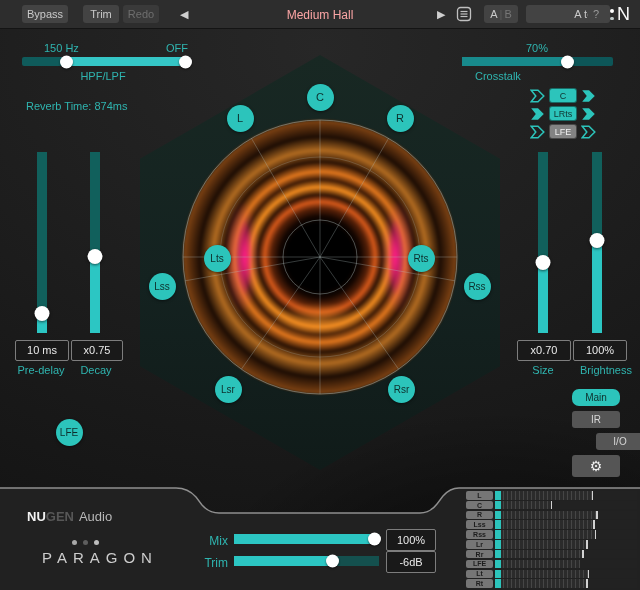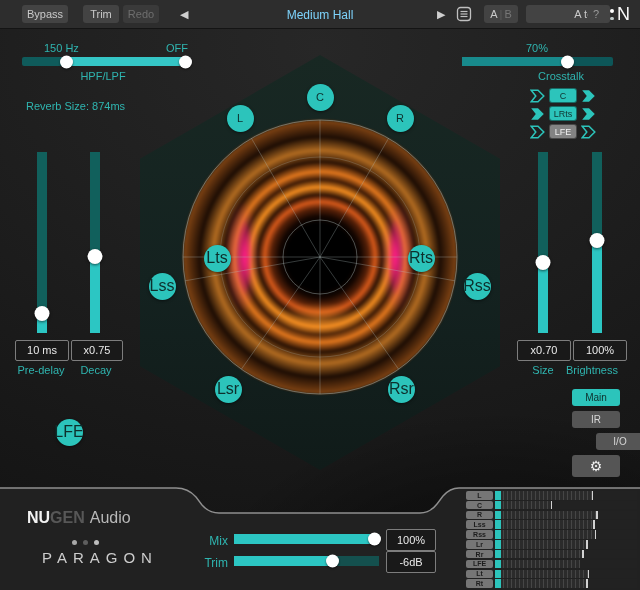--- a/index.html
+++ b/index.html
@@ -12,21 +12,21 @@
   }
   .abs{position:absolute;}
   
   #topbar{left:0;top:0;width:640px;height:28px;background:#2d2d2d;border-bottom:1px solid #141414;}
   .tb-btn{position:absolute;top:5px;height:18px;background:#434343;border-radius:3px;
     color:#c9c9c9;font-size:11px;line-height:18px;text-align:center;cursor:default;}
   #btn-bypass{left:22px;width:46px;}
   #btn-undo{left:83px;width:36px;}
   #btn-redo{left:123px;width:36px;color:#6e6e6e;background:#3a3a3a;}
   #nav-back{left:180px;top:8px;color:#cfcfcf;font-size:11px;}
-  #preset-name{left:250px;top:8px;width:140px;text-align:center;color:#7dd3fc;font-size:12px;}
+  #preset-name{left:250px;top:8px;width:140px;text-align:center;color:#fca5a5;font-size:12px;}
   #nav-fwd{left:437px;top:8px;color:#cfcfcf;font-size:11px;}
   #list-btn{left:456px;top:6px;width:16px;height:16px;}
   #btn-ab{left:484px;width:34px;}
   #btn-ab .ab-b{color:#777;}
   #btn-ab .ab-sep{color:#5c5c5c;padding:0 2px;}
   #btn-atob{left:526px;width:42px;padding-left:42px;}
   #btn-help{left:588px;width:16px;color:#9a9a9a;}
   #brand-logo{left:610px;top:4px;display:flex;align-items:center;}
   #brand-logo .dots{display:flex;flex-direction:column;gap:4px;margin-right:3px;}
   #brand-logo .dot{width:4px;height:4px;border-radius:50%;background:#fff;}
@@ -39,21 +39,21 @@
   #lpf-value{left:160px;top:42px;width:34px;text-align:center;}
   #hpflpf-track{left:22px;top:57px;width:163px;height:9px;background:#0f5b5b;border-radius:2px;}
   #hpflpf-fill{position:absolute;top:0;bottom:0;background:#35c6c6;}
   .h-handle{position:absolute;top:50%;width:13px;height:13px;border-radius:50%;background:#fff;transform:translateY(-50%);box-shadow:0 1px 2px rgba(0,0,0,0.6);}
   #hpflpf-label{left:60px;top:70px;width:86px;text-align:center;}
   #reverb-time{left:26px;top:100px;width:160px;}
   
   #crosstalk-value{left:515px;top:42px;width:44px;text-align:center;}
   #crosstalk-track{left:462px;top:57px;width:151px;height:9px;background:#0d5658;border-radius:2px;}
   #crosstalk-fill{position:absolute;top:0;bottom:0;left:0;background:#188a8c;}
-  #crosstalk-label{left:519px;top:70px;width:84px;text-align:center;}
+  #crosstalk-label{left:475px;top:70px;width:84px;text-align:left;}
   
   #routing{left:530px;top:88px;width:80px;}
   .route-row{display:flex;align-items:center;height:15px;margin-bottom:3px;}
   .route-chip{width:28px;height:15px;border-radius:3px;font-size:9px;line-height:15px;text-align:center;margin:0 4px;}
   .route-chip.teal{background:#2cc4bb;color:#103430;border:1px solid rgba(0,0,0,0.45);box-sizing:border-box;}
   .route-chip.gray{background:#838383;color:#f0f0f0;border:1px solid rgba(0,0,0,0.45);box-sizing:border-box;}
   .chev{width:15px;height:14px;display:block;}
   
   #hexagon{left:140px;top:55px;width:360px;height:415px;
     clip-path:polygon(50% 0,100% 25%,100% 75%,50% 100%,0 75%,0 25%);
@@ -64,46 +64,46 @@
       radial-gradient(ellipse 26px 82px at 78.5% 50%, rgba(255,60,150,0.45), rgba(255,60,150,0) 70%),
       radial-gradient(ellipse 11px 52px at 22.5% 50%, rgba(255,5,125,0.95), rgba(255,5,125,0) 75%),
       radial-gradient(ellipse 11px 52px at 77.5% 50%, rgba(255,5,125,0.95), rgba(255,5,125,0) 75%),
       radial-gradient(ellipse 70px 26px at 50% 73%, rgba(255,150,40,0.5), rgba(255,150,40,0) 70%),
       radial-gradient(circle,
         #000 0 17%, #140601 21%, #552008 25%, #d4581a 28.5%, #2e1305 32%,
         #ef8a1f 36%, #3c1a06 40%, #e0761d 44%, #2a1204 49%, #b06a20 55%,
         #1d0d04 62%, #7a4012 70%, #170b03 79%, #0c0603 90%, rgba(8,6,4,0) 100%);}
   #grid-svg{left:0;top:0;pointer-events:none;}
   .speaker-node{position:absolute;width:27px;height:27px;border-radius:50%;background:#2cc4bb;
-    color:#0d2f2c;font-size:16px;display:flex;align-items:center;justify-content:center;
+    color:#0d2f2c;font-size:10px;display:flex;align-items:center;justify-content:center;
     box-shadow:0 1px 3px rgba(0,0,0,0.5);}
   
   .vslider{position:absolute;top:152px;width:10px;height:181px;background:#2cc6c3;}
   .vfill-top{position:absolute;left:0;right:0;top:0;background:#11605c;}
   .vhandle{position:absolute;left:50%;width:15px;height:15px;border-radius:50%;background:#fff;transform:translateX(-50%);box-shadow:0 1px 3px rgba(0,0,0,0.6);}
   #sl-predelay{left:37px;} #sl-decay{left:90px;} #sl-size{left:538px;} #sl-brightness{left:592px;}
   .value-box{position:absolute;height:19px;background:#191919;border:1px solid #7d7d7d;border-radius:2px;
     color:#eaeaea;font-size:11px;line-height:19px;text-align:center;}
   #box-predelay{left:15px;top:340px;width:52px;}
   #box-decay{left:71px;top:340px;width:50px;text-align:center;}
   #box-size{left:517px;top:340px;width:52px;}
   #box-brightness{left:573px;top:340px;width:52px;}
   #lbl-predelay{left:8px;top:364px;width:66px;text-align:center;}
   #lbl-decay{left:67px;top:364px;width:58px;text-align:center;}
   #lbl-size{left:517px;top:364px;width:52px;text-align:center;}
-  #lbl-brightness{left:566px;top:364px;width:66px;text-align:left;}
+  #lbl-brightness{left:566px;top:364px;width:66px;text-align:right;}
   
   .view-btn{position:absolute;left:572px;width:48px;height:17px;border-radius:3px;background:#555;
     color:#d6d6d6;font-size:10px;line-height:17px;text-align:center;}
-  .view-btn.active{background:#2cc4bb;color:#0d2f2c;}
+  .view-btn.active{background:#2cc4bb;color:#0d2f2c;border-radius:7px;}
   #tab-main{top:389px;} #tab-ir{top:411px;} #tab-io{top:433px;margin-left:24px;}
   #btn-gear{top:455px;height:22px;line-height:22px;font-size:14px;color:#f0f0f0;}
   
   #bottom-svg{left:0;top:486px;}
-  #nugen-line{left:27px;top:509px;font-size:16px;}
+  #nugen-line{left:27px;top:509px;font-size:13px;}
   #nugen-line .nu{color:#f2f2f2;font-weight:bold;}
   #nugen-line .gen{color:#575757;font-weight:bold;}
   #nugen-line .audio{color:#b8b8b8;margin-left:5px;}
   #logo-dots{left:72px;top:540px;display:flex;gap:6px;}
   #logo-dots span{width:5px;height:5px;border-radius:50%;display:block;}
   #product-name{left:42px;top:549px;font-size:15px;letter-spacing:6px;color:#cdcdcd;}
   #mix-label{left:190px;top:534px;width:38px;text-align:right;font-size:12px;}
   #trim-label{left:190px;top:556px;width:38px;text-align:right;font-size:12px;}
   .h-track{position:absolute;height:10px;background:#14504e;}
   #mix-track{left:234px;top:534px;width:145px;}
@@ -152,21 +152,21 @@
 </div>
 
 <div class="abs teal-label" id="hpf-value">150 Hz</div>
 <div class="abs teal-label" id="lpf-value">OFF</div>
 <div class="abs" id="hpflpf-track">
   <div id="hpflpf-fill" style="left: 27%; width: 73%;"></div>
   <div class="h-handle" id="hpf-handle" style="left: calc(27% - 6.5px);"></div>
   <div class="h-handle" id="lpf-handle" style="left: calc(100% - 6.5px);"></div>
 </div>
 <div class="abs teal-label" id="hpflpf-label">HPF/LPF</div>
-<div class="abs teal-label" id="reverb-time">Reverb Size: 874ms</div>
+<div class="abs teal-label" id="reverb-time">Reverb Time: 874ms</div>
 
 <div class="abs teal-label" id="crosstalk-value">70%</div>
 <div class="abs" id="crosstalk-track">
   <div id="crosstalk-fill" style="width: 70%;"></div>
   <div class="h-handle" id="crosstalk-handle" style="left: calc(70% - 6.5px);"></div>
 </div>
 <div class="abs teal-label" id="crosstalk-label">Crosstalk</div>
 
 <div class="abs" id="routing">
     <div class="route-row">

